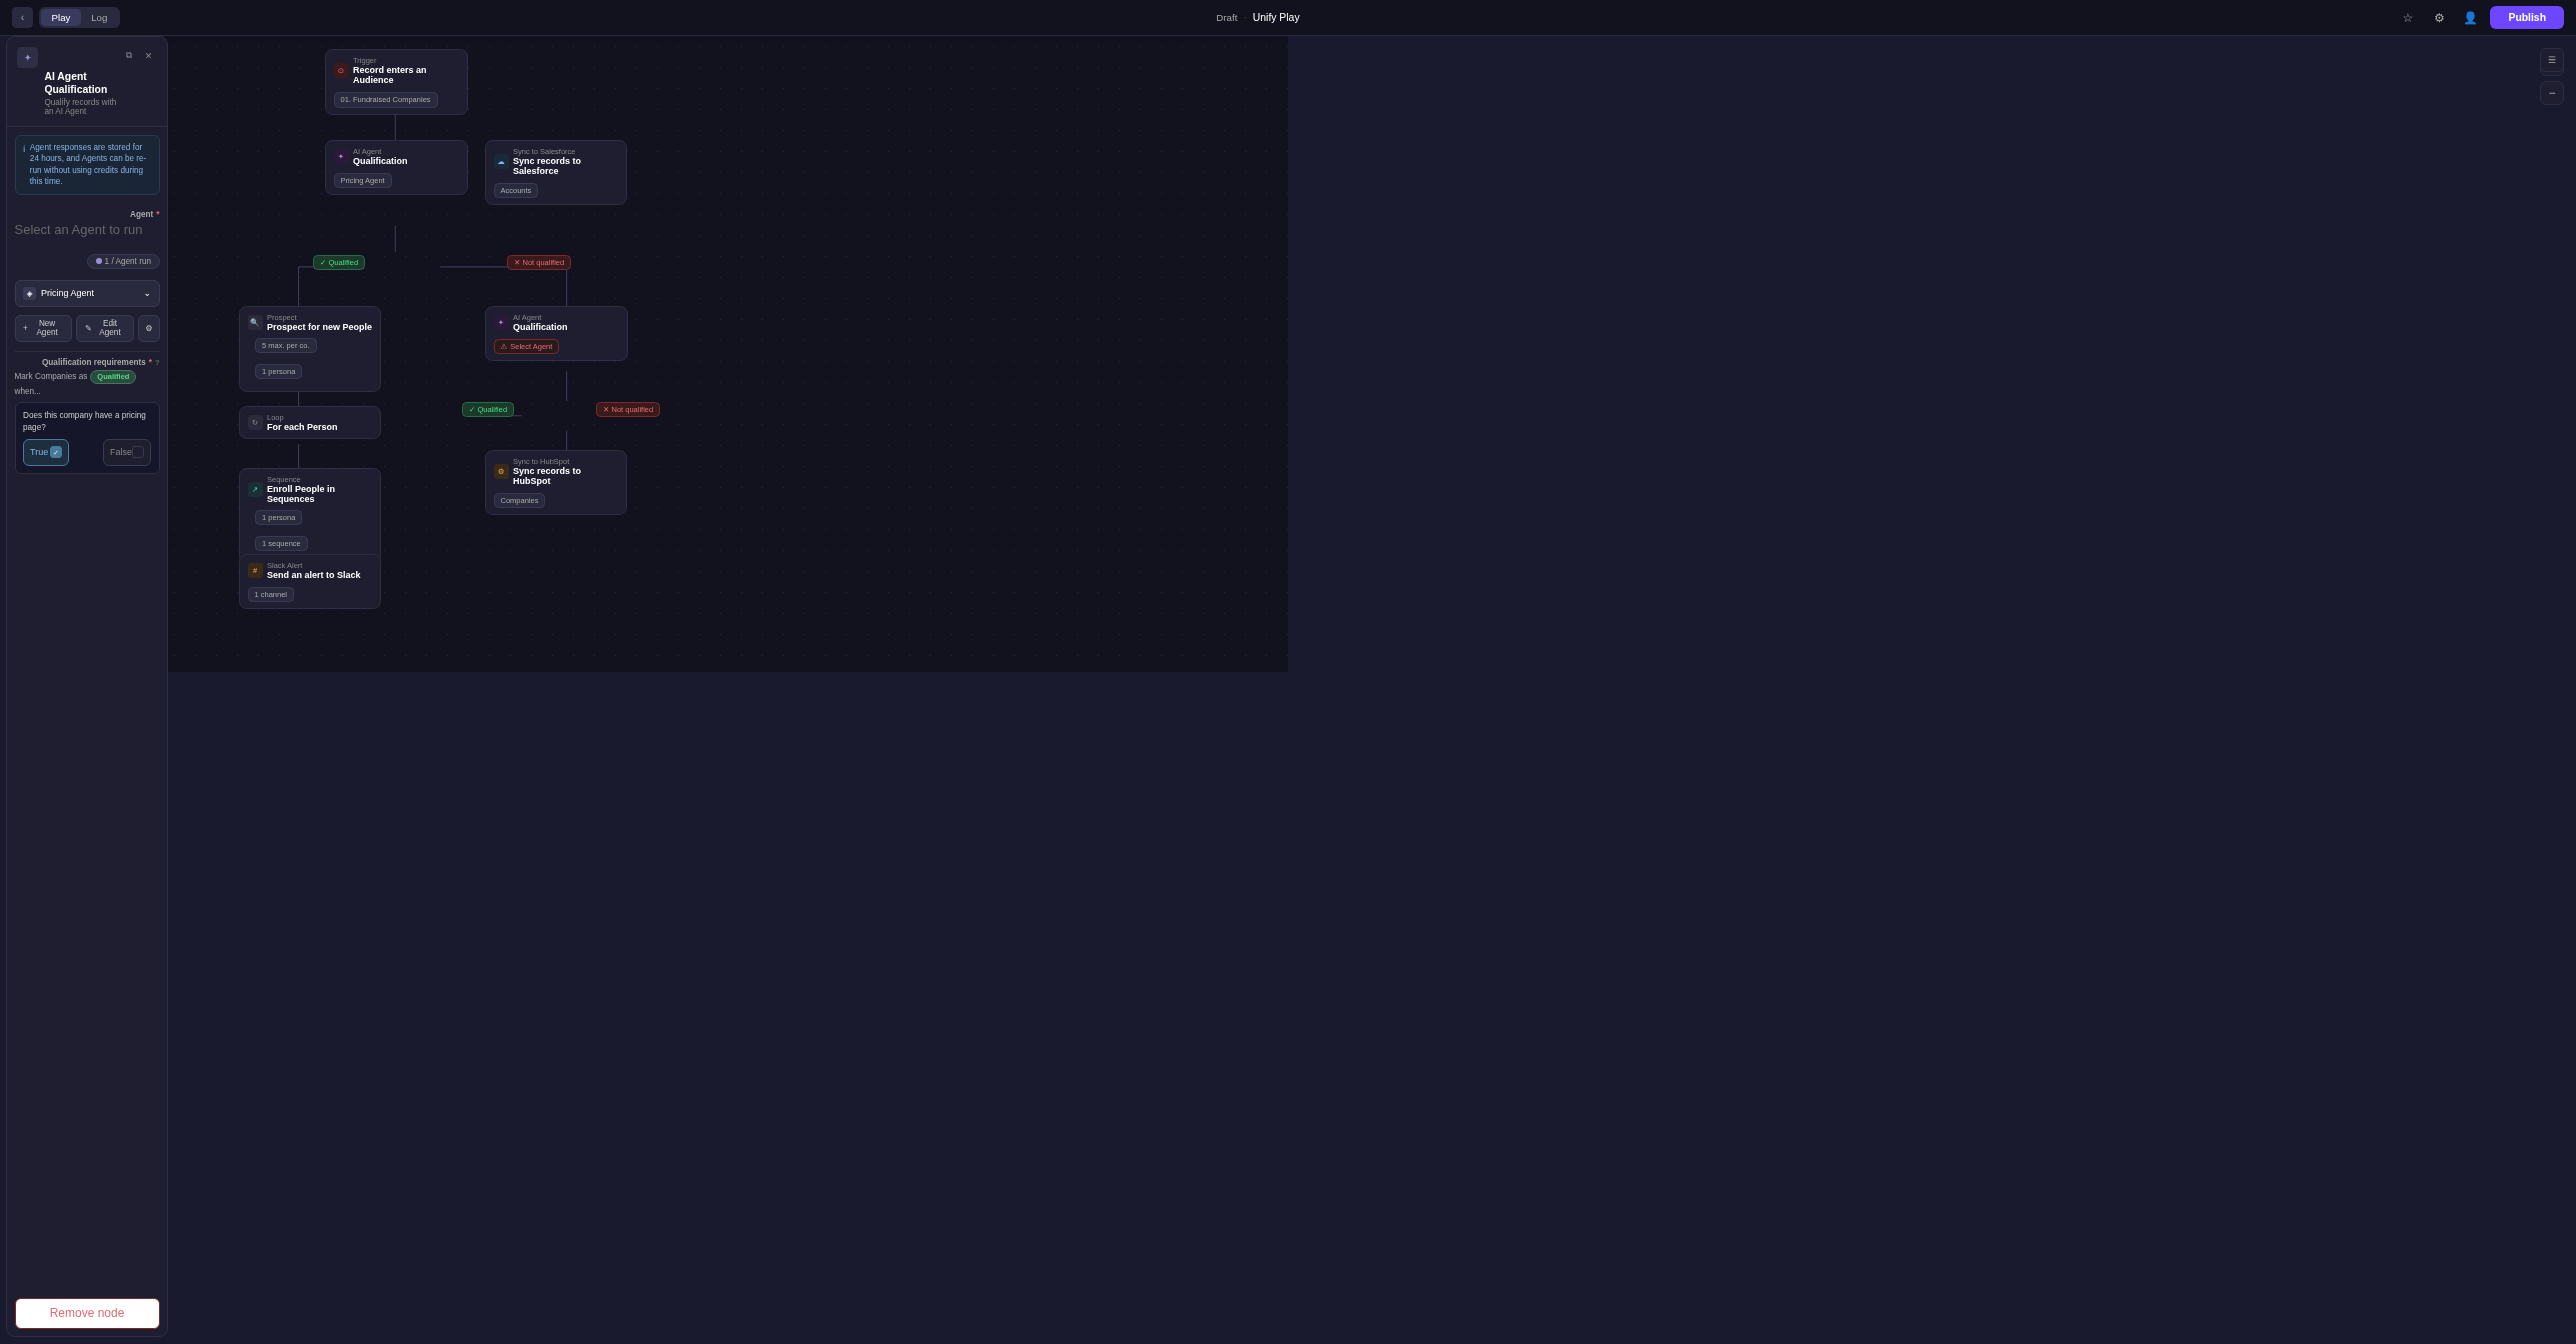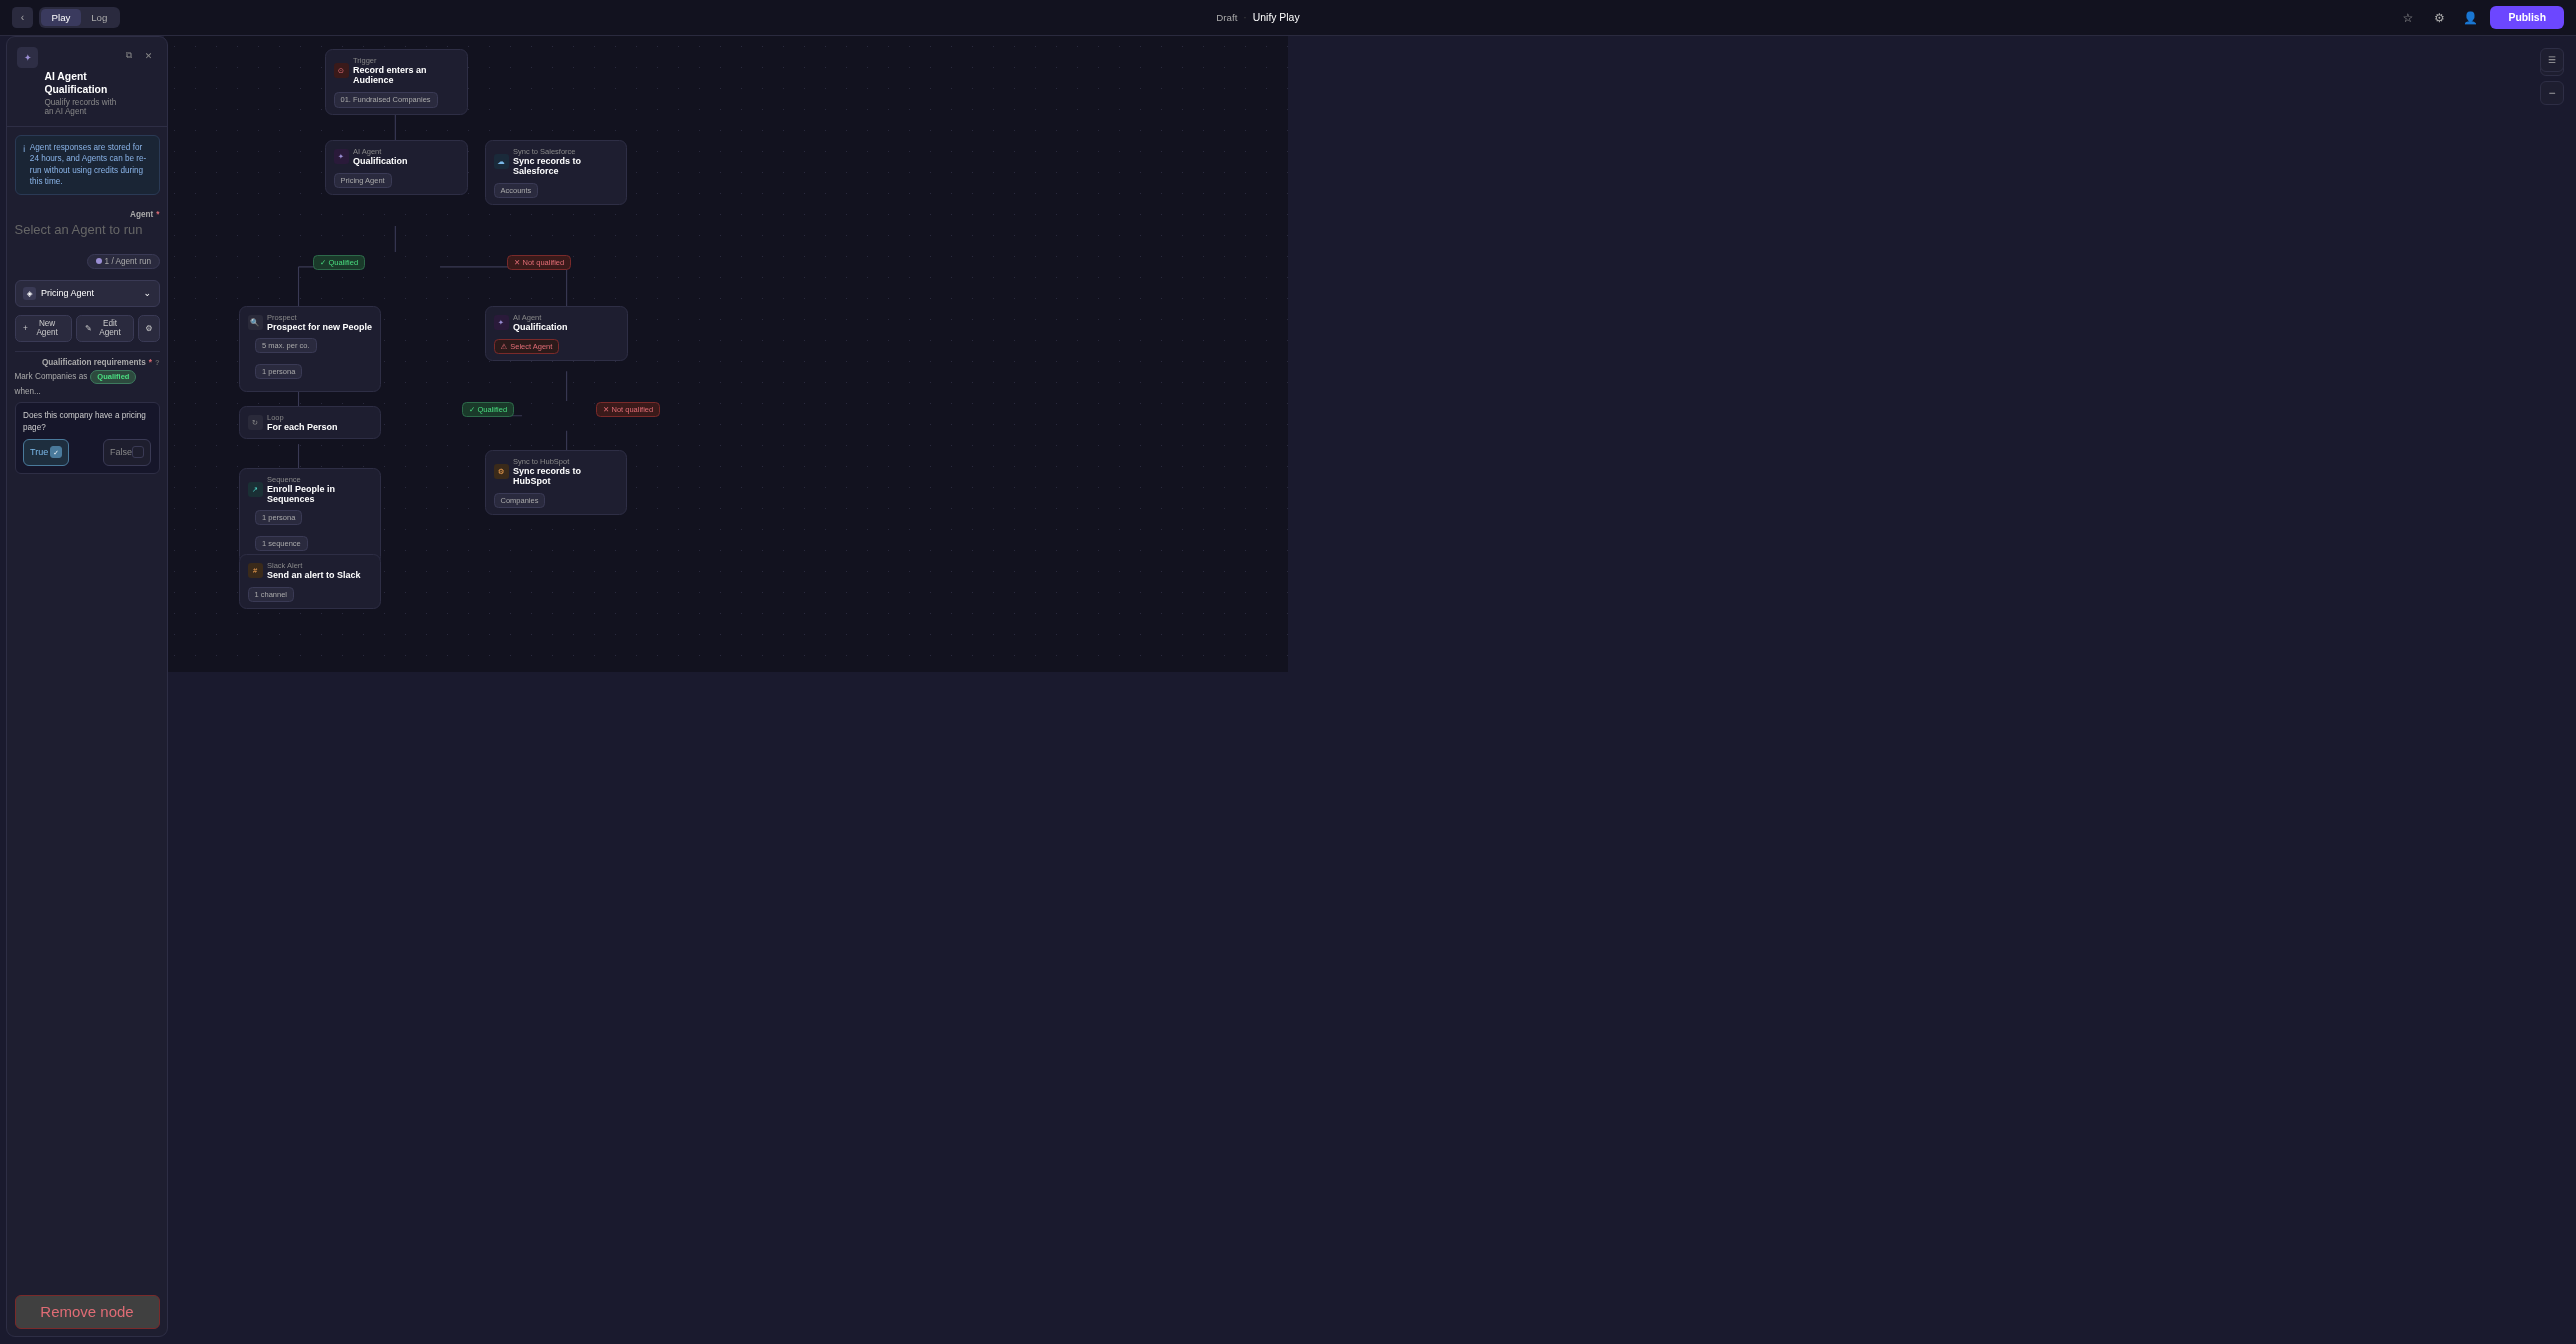--- a/index.html
+++ b/index.html
@@ -333,25 +333,25 @@
     }
     .checkbox-sq.empty {
       background: transparent;
       border-color: #3a3a55;
     }
 
     .remove-btn {
       width: calc(100% - 15px);
       margin: 7.5px;
       padding: 7.5px;
-      background: #404040;
+      background: #ffffff;
       border: 0.7px solid #7a2a2a;
       border-radius: 6px;
       color: #e06c75;
-      font-size: 15px;
+      font-size: 12px;
       font-weight: 500;
       cursor: pointer;
       text-align: center;
     }
 
     
     .canvas-inner {
       position: relative;
       width: 100%;
       height: 100%;

